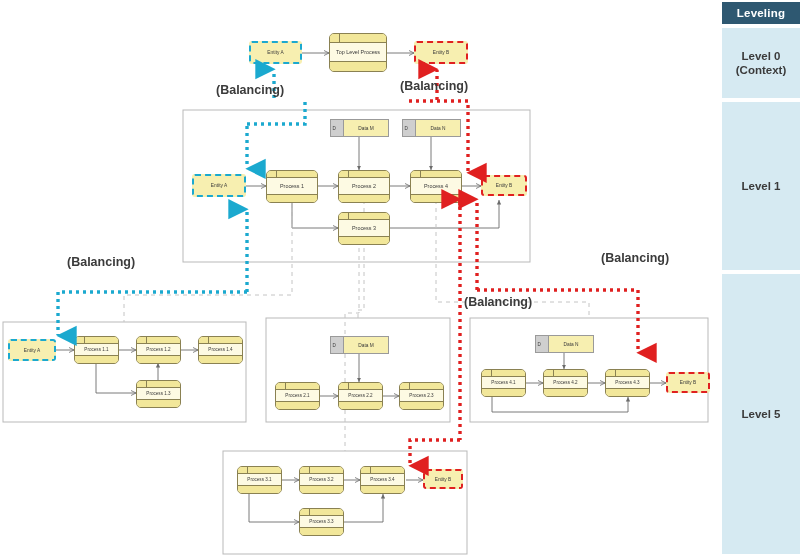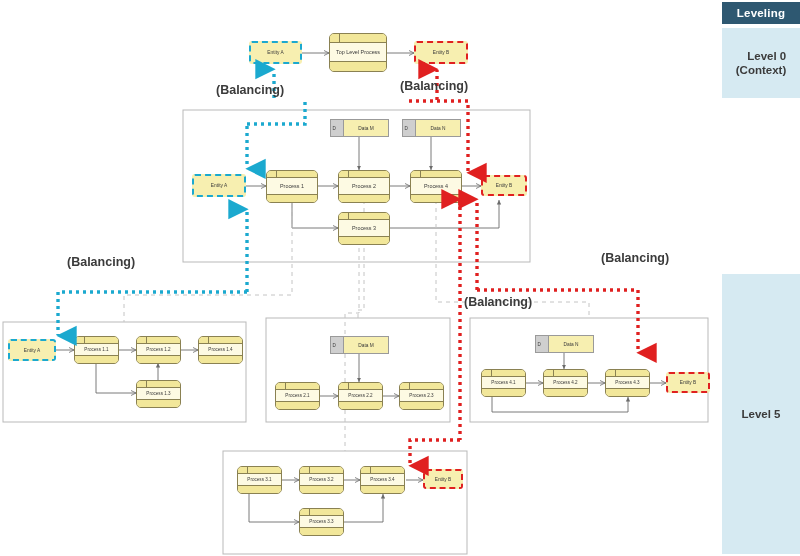--- a/index.html
+++ b/index.html
@@ -15,21 +15,21 @@
 
   
   .legend{position:absolute;z-index:8;}
   .legend-header{
     background:#2e5871;color:#ffffff;font-weight:bold;font-size:11.5px;
     display:flex;align-items:center;justify-content:center;
     letter-spacing:.2px;
   }
   .legend-band{
     background:#d6eaf2;color:#3b3b3b;font-weight:bold;font-size:11.5px;
-    display:flex;align-items:center;justify-content:center;text-align:right;
+    display:flex;align-items:center;justify-content:center;text-align:center;
     line-height:14px;
   }
 
   
   .node{position:absolute;z-index:3;box-sizing:border-box;}
 
   
   .process{
     background:#f7efb0;border:1px solid #8a8152;border-radius:5px;
     display:flex;flex-direction:column;overflow:hidden;
@@ -339,16 +339,17 @@
     <div class="p-bot"></div>
   </div>
 
   <div class="node entity red" style="left:423px;top:469px;width:40px;height:20px;">Entity B</div>
 
   <div class="legend legend-header" style="left:722px;top:2px;width:78px;height:22px;">Leveling</div>
 
   <div class="legend legend-band" style="left:722px;top:28px;width:78px;height:70px;white-space:pre-line;">Level 0
 (Context)</div>
 
+  <div class="legend legend-band" style="left:722px;top:102px;width:78px;height:168px;">Level 1</div>
 
   <div class="legend legend-band" style="left:722px;top:274px;width:78px;height:280px;">Level 5</div>
 
 </div>
 
 </body></html>

